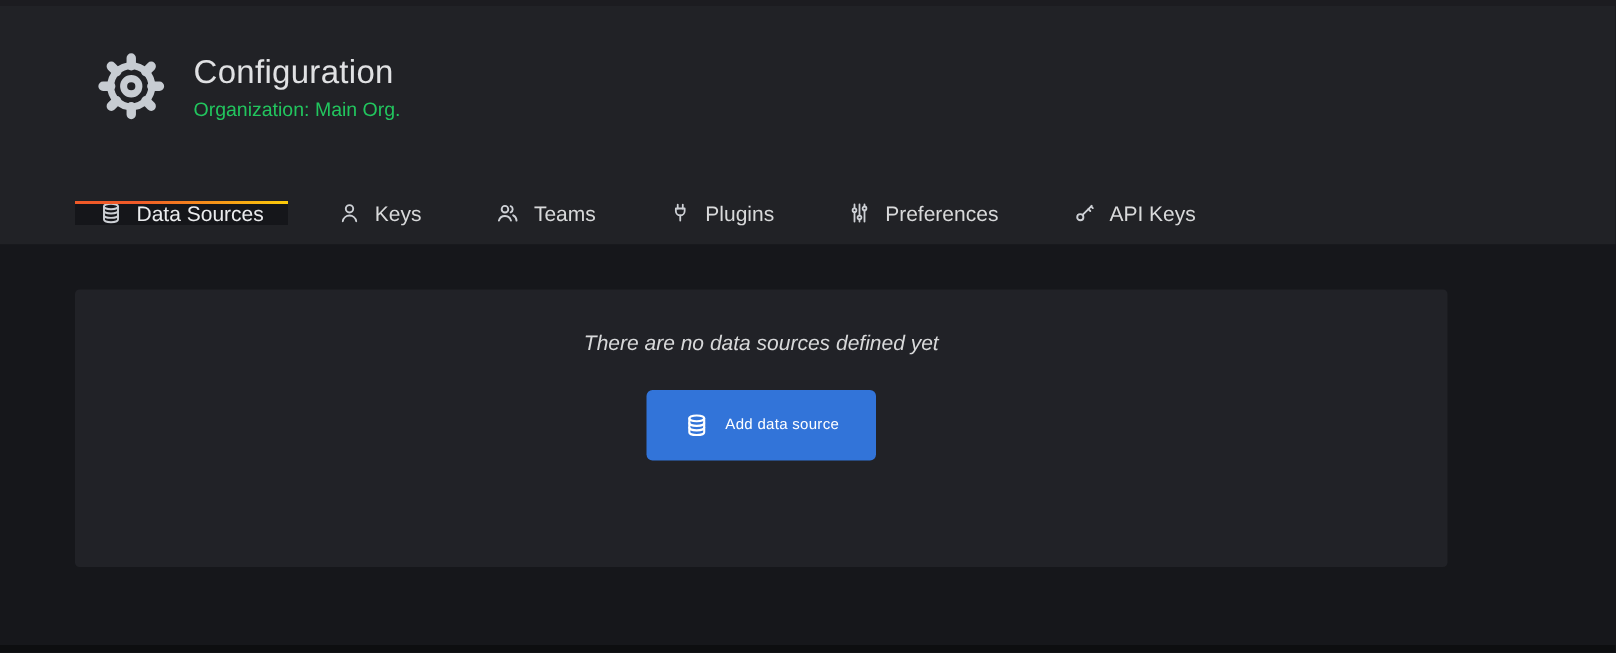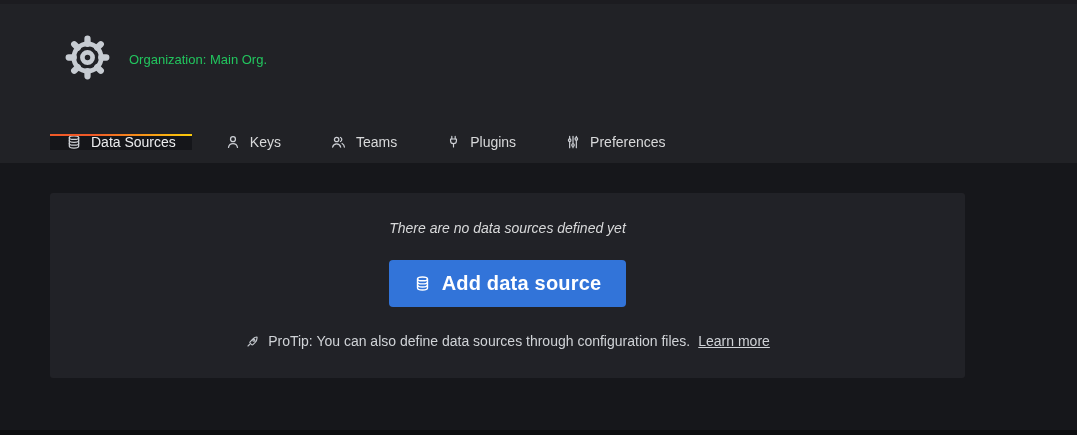--- a/index.html
+++ b/index.html
@@ -48,21 +48,21 @@
     position:absolute;left:50px;top:30px;width:915px;height:185px;
     background:#212227;border-radius:3px;text-align:center;box-sizing:border-box;
     padding-top:27px;
   }
   .empty-msg{
     font-size:14px;font-style:italic;color:#d8d9da;
   }
   .add-btn{
     margin-top:24px;display:inline-flex;align-items:center;gap:11px;
     background:#3274d9;color:#ffffff;border:none;border-radius:4px;
-    height:47px;padding:0 25px;font-size:20px;font-weight:700;
+    height:47px;padding:0 25px;font-size:10px;font-weight:400;
     font-family:inherit;cursor:pointer;letter-spacing:.2px;
   }
   .add-btn .bicon{display:flex;align-items:center;}
   .protip{
     margin-top:26px;display:flex;justify-content:center;align-items:center;gap:8px;
     font-size:14px;color:#d0d3d7;
   }
   .protip .picon{display:flex;align-items:center;color:#c3c7cc;}
   .learn-more{
     color:inherit;text-decoration:underline;cursor:pointer;
@@ -80,20 +80,21 @@
   <div class="header">
     <div class="header-inner">
       <span class="gear-wrap">
         <svg width="47" height="47" viewBox="0 0 24 24" fill="none" stroke="currentColor">
           <path d="M12 5v-2.6M16.95 7.05l1.84-1.84M19 12h2.6M16.95 16.95l1.84 1.84M12 19v2.6M7.05 16.95l-1.84 1.84M5 12H2.4M7.05 7.05L5.21 5.21" stroke-width="3.2"></path>
           <circle cx="12" cy="12" r="7" stroke-width="2.4"></circle>
           <circle cx="12" cy="12" r="2.6" stroke-width="2.4"></circle>
         </svg>
       </span>
       <div>
+        <h1 class="title">Configuration</h1>
         <div class="subtitle">Organization: Main Org.</div>
       </div>
     </div>
 
     <nav class="tabbar">
 
       <div class="tab active">
         <span class="ticon">
           <svg width="16" height="16" viewBox="0 0 24 24" fill="none" stroke="currentColor" stroke-width="1.9">
             <ellipse cx="12" cy="5.5" rx="7" ry="2.7"></ellipse>
@@ -145,20 +146,30 @@
               <circle cx="7" cy="9.2" r="1.9"></circle>
             <path d="M12 3.5v11M12 18.4v2.1"></path>
               <circle cx="12" cy="16.5" r="1.9"></circle>
             <path d="M17 3.5v1.9M17 9.4v11.1"></path>
               <circle cx="17" cy="7.4" r="1.9"></circle>
           </svg>
         </span>
         <span>Preferences</span>
       </div>
 
+      <div class="tab">
+        <span class="ticon">
+          <svg width="16" height="16" viewBox="0 0 24 24" fill="none" stroke="currentColor" stroke-width="1.9">
+            <circle cx="7.8" cy="16.2" r="3.1"></circle>
+            <path d="M10.1 13.9L19.2 4.8"></path>
+            <path d="M15.9 8.1l1.9 1.9M18.6 5.4l1.7 1.7"></path>
+          </svg>
+        </span>
+        <span>API Keys</span>
+      </div>
 
     </nav>
   </div>
 
   <div class="content">
     <div class="card">
 
       <div class="empty-msg">There are no data sources defined yet</div>
 
       <button class="add-btn">
@@ -166,30 +177,19 @@
           <svg width="17" height="17" viewBox="0 0 24 24" fill="none" stroke="currentColor" stroke-width="2">
             <ellipse cx="12" cy="5.5" rx="7" ry="2.7"></ellipse>
             <path d="M5 5.5v13c0 1.5 3.13 2.7 7 2.7s7-1.2 7-2.7v-13"></path>
             <path d="M5 9.83c0 1.5 3.13 2.7 7 2.7s7-1.2 7-2.7"></path>
             <path d="M5 14.16c0 1.5 3.13 2.7 7 2.7s7-1.2 7-2.7"></path>
           </svg>
         </span>
         <span>Add data source</span>
       </button>
 
-      <div class="protip">
-        <span class="picon">
-          <svg width="15" height="15" viewBox="0 0 24 24" fill="none" stroke="currentColor" stroke-width="1.8">
-            <path d="M19.2 4.8c.4 3.2-.8 6.5-3.2 8.9l-3.3 3.3c-.6.6-1.6.6-2.2 0l-2.3-2.3c-.6-.6-.6-1.6 0-2.2l3.3-3.3c2.4-2.4 4.5-4.7 7.7-4.4z"></path>
-            <circle cx="14.2" cy="9.9" r="1.6"></circle>
-            <path d="M7.6 16.4L4.8 19.2"></path>
-          </svg>
-        </span>
-        <span>ProTip: You can also define data sources through configuration files.</span>
-        <a class="learn-more">Learn more</a>
-      </div>
 
     </div>
   </div>
 
   <div class="top-strip"></div>
   <div class="bottom-strip"></div>
 </div>
 
 </body></html>

